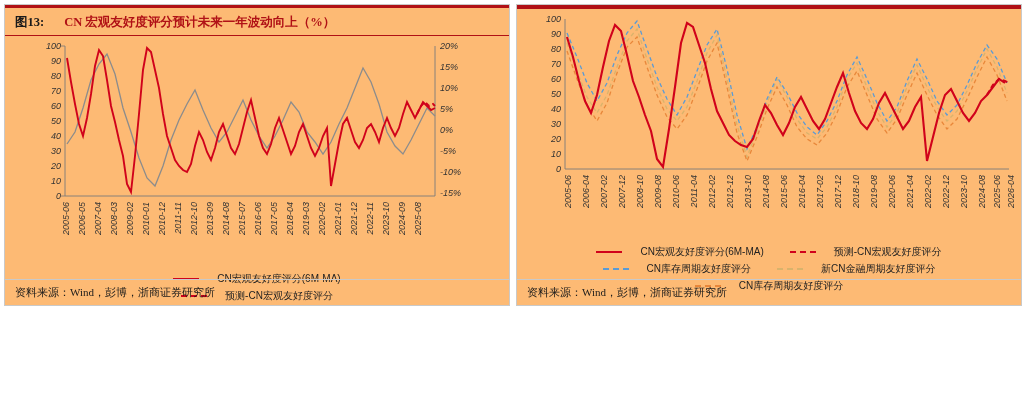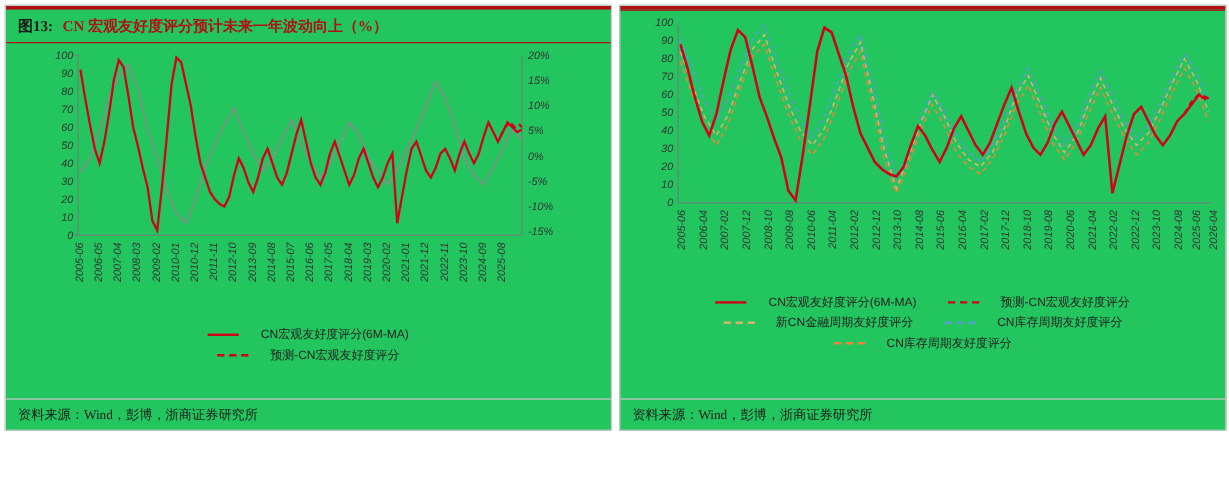--- a/index.html
+++ b/index.html
@@ -5,36 +5,36 @@
   html,body{margin:0;padding:0;}
   body{
     width:1024px;height:400px;
     background:#ffffff;
     font-family:"Liberation Sans", sans-serif;
     overflow:hidden;
   }
   .wrap{display:flex;width:1024px;height:400px;gap:6px;padding:4px 4px 0 4px;box-sizing:border-box;}
   .panel{
     position:relative;
-    width:506px;height:355px;
+    width:506px;height:302px;
     border:1px solid #c9c9c9;
     box-sizing:border-box;
-    background:#22c55e;
+    background:#fdba74;
   }
   .panel .topbar{
     height:3px;background:#b01116;width:100%;
   }
   .title{
     display:flex;align-items:center;
     padding:6px 8px 4px 10px;
     font-size:12.5px;font-weight:bold;color:#1a1a1a;
     font-family:"Liberation Serif", serif;
   }
   .title .tag{color:#1a1a1a;margin-right:8px;font-weight:bold;}
-  .title .ttxt{color:#b01116;font-weight:bold;}
+  .title .ttxt{color:#b01116;font-weight:bold;margin-left:12px;}
   .hr-under-title{height:1px;background:#b01116;margin:0;}
   .plot{position:relative;width:100%;height:232px;font-style:italic;}
   .plot svg{display:block;}
   .legend{
     margin-top:4px;
     font-size:10px;color:#222;
   }
   .legend .row{display:flex;justify-content:center;align-items:center;gap:26px;margin:3px 0;}
   .legend .item{display:flex;align-items:center;gap:18px;white-space:nowrap;}
   .swatch{display:inline-block;width:26px;height:0;border-top-width:2px;border-top-style:solid;}
@@ -219,27 +219,27 @@
           <span class="swatch" style="border-top-color:#d0021b;border-top-style:solid;"></span>
           <span>CN宏观友好度评分(6M-MA)</span>
         </div>
         <div class="item">
           <span class="swatch" style="border-top-color:#d0021b;border-top-style:dashed;"></span>
           <span>预测-CN宏观友好度评分</span>
         </div>
       </div>
       <div class="row">
         <div class="item">
+          <span class="swatch" style="border-top-color:#5b9bd5;border-top-style:dashed;"></span>
+          <span>CN库存周期友好度评分</span>
+        </div>
+        <div class="item">
           <span class="swatch" style="border-top-color:#d9b36c;border-top-style:dashed;"></span>
           <span>新CN金融周期友好度评分</span>
         </div>
-        <div class="item">
-          <span class="swatch" style="border-top-color:#5b9bd5;border-top-style:dashed;"></span>
-          <span>CN库存周期友好度评分</span>
-        </div>
       </div>
       <div class="row">
         <div class="item">
           <span class="swatch" style="border-top-color:#e8873a;border-top-style:dashed;"></span>
           <span>CN库存周期友好度评分</span>
         </div>
       </div>
     </div>
 
     <div class="src">资料来源：Wind，彭博，浙商证券研究所</div>

